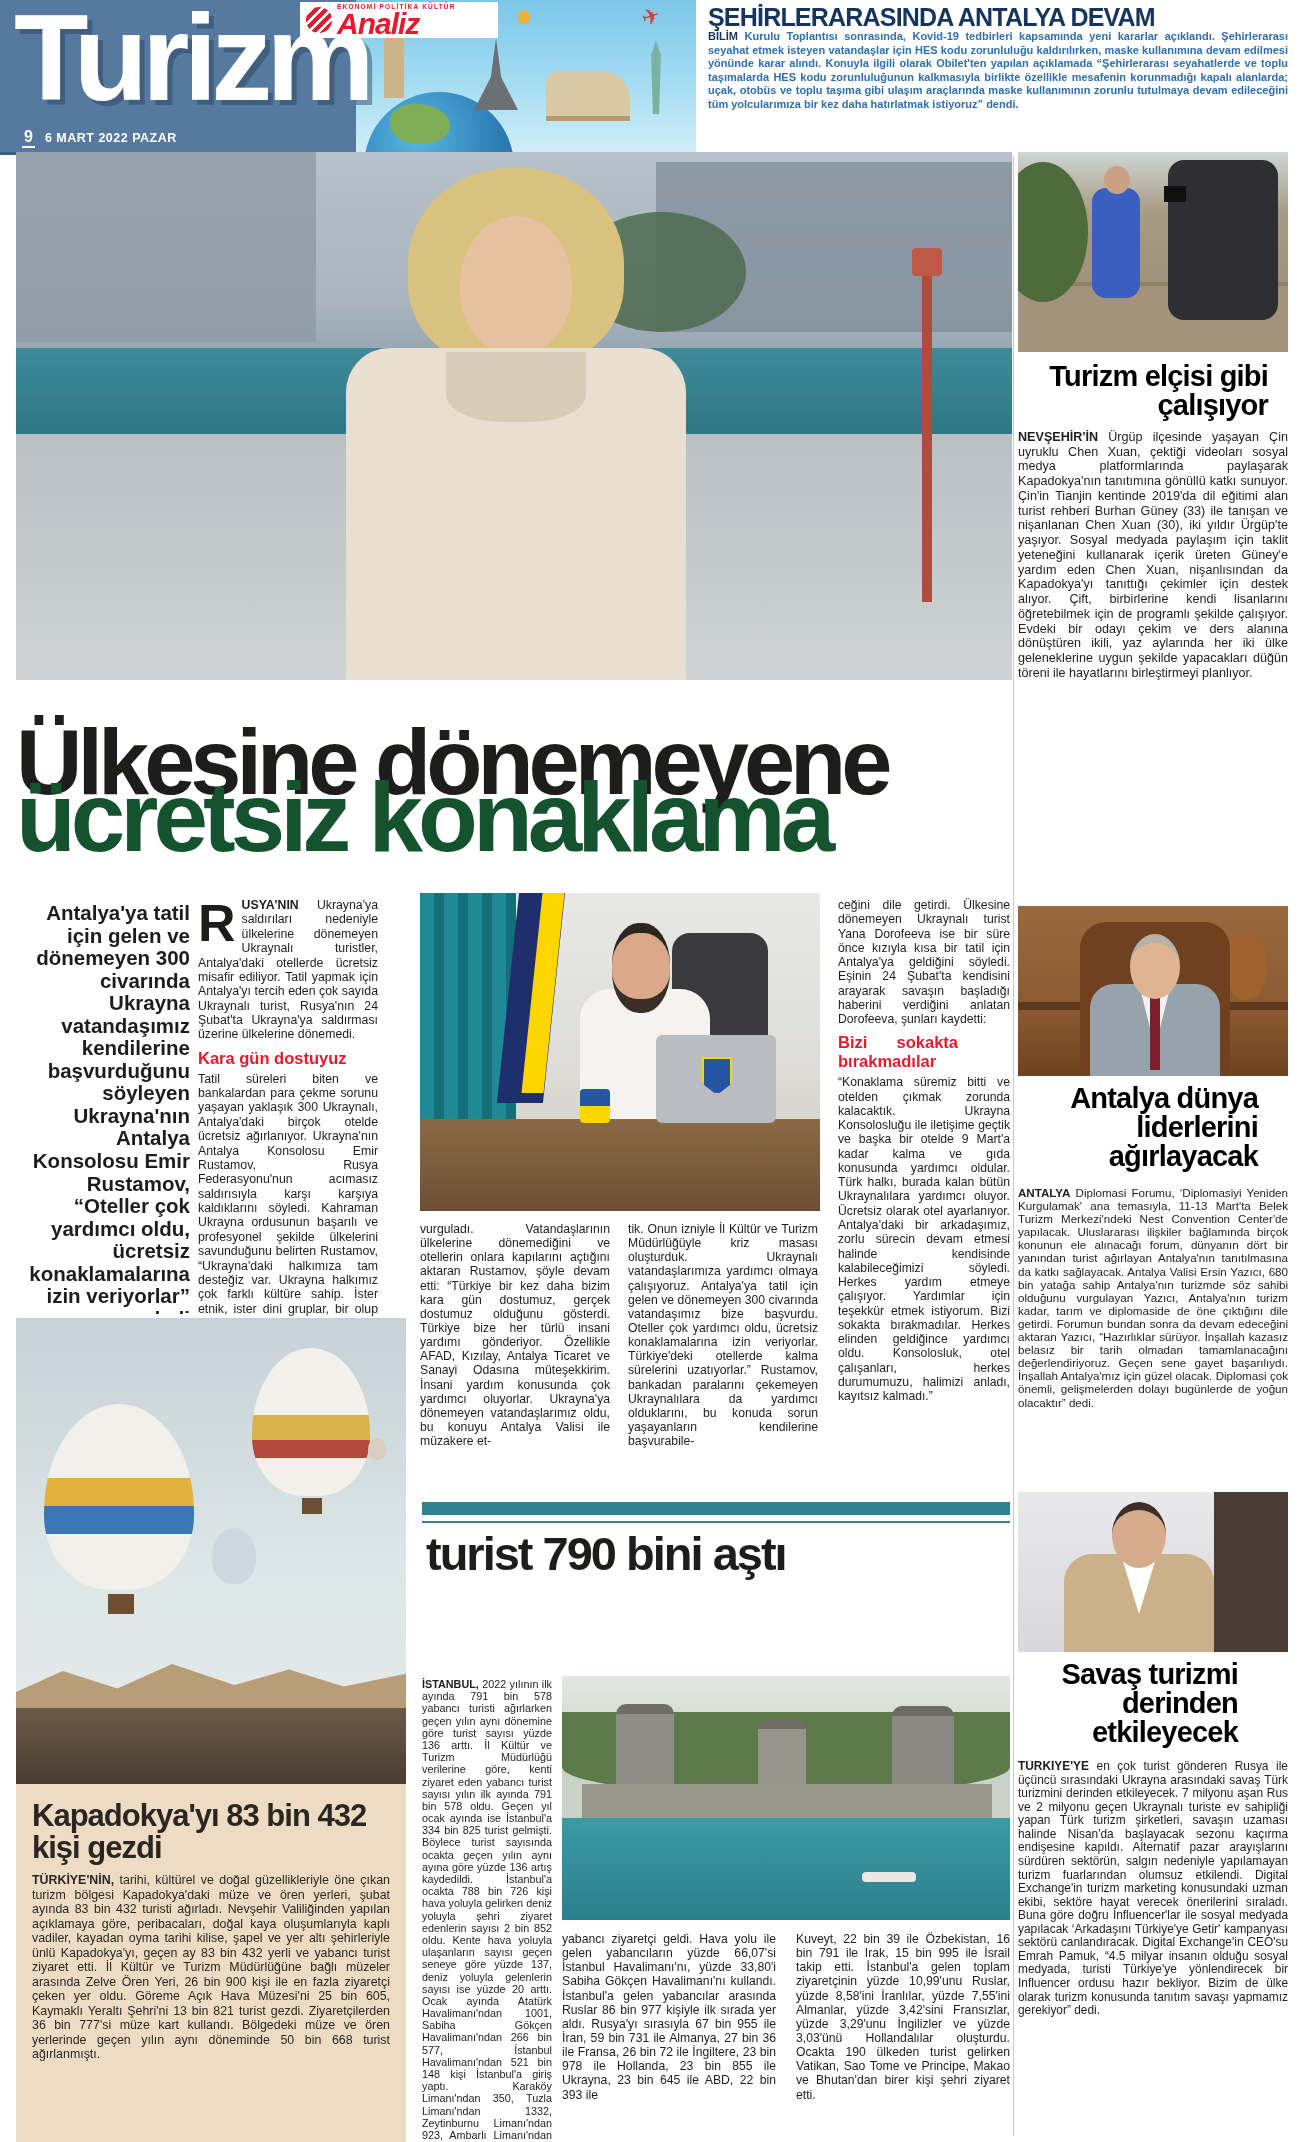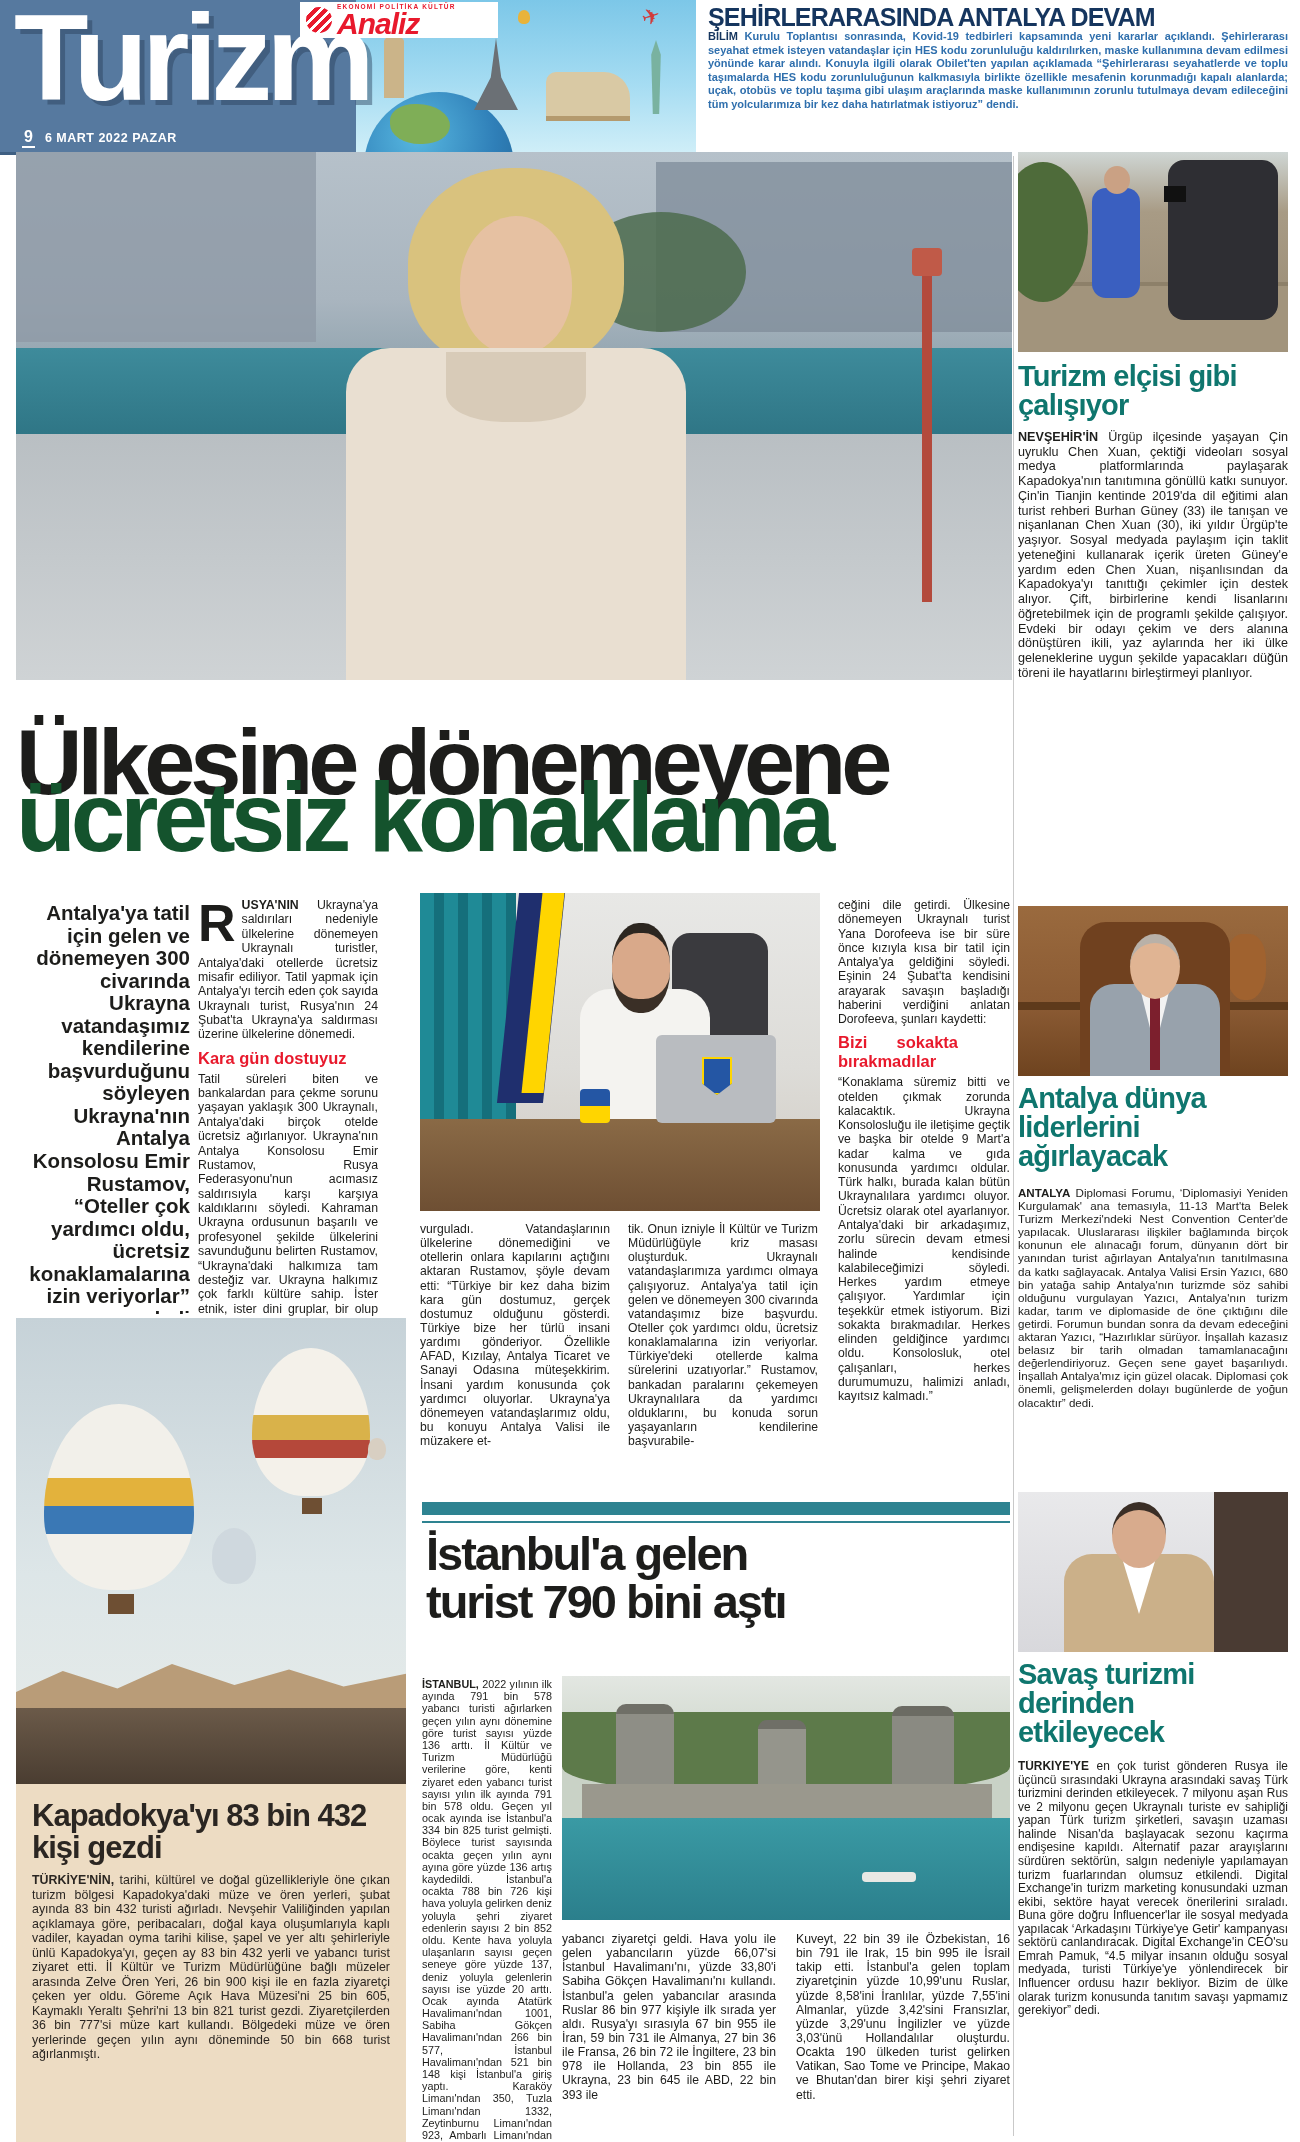--- a/index.html
+++ b/index.html
@@ -5,21 +5,21 @@
   html,body{margin:0;padding:0;background:#ffffff;}
   body{width:1300px;height:2142px;position:relative;font-family:"Liberation Sans",sans-serif;color:#1d1d1b;overflow:hidden;}
   .abs{position:absolute;}
   .just{text-align:justify;}
   .photo{position:absolute;overflow:hidden;}
   .photo *{position:absolute;}
   .bodytxt{overflow:hidden;}
   .lead-word{font-weight:bold;}
   .subhead{color:#e8192c;font-weight:bold;font-size:16.5px;line-height:1.15;margin:7px 0 4px 0;}
   .dropcap{float:left;font-size:52px;line-height:0.82;font-weight:bold;padding:4px 6px 0 0;color:#1d1d1b;}
-  .sb-title{font-weight:bold;font-size:29px;line-height:1.0;letter-spacing:-0.8px;color:#0f766e;}
+  .sb-title{font-weight:bold;font-size:29px;line-height:1.0;letter-spacing:-0.8px;color:#000000;text-align:right;}
   .sb-body{font-size:12.6px;line-height:1.17;}
   .vrule{position:absolute;background:#c9c9c9;width:1px;}
 </style>
 </head>
 <body>
 
 <div class="abs" style="left:0;top:0;width:1300px;height:152px;background:#ffffff;">
   <div class="abs" style="left:0;top:0;width:356px;height:152px;background:#56799f;border-bottom:3px solid #3e5f82;"></div>
 
   <div class="photo" style="left:356px;top:0;width:340px;height:152px;background:linear-gradient(180deg,#7cc7e8 0%,#a5dcf2 55%,#cfeef8 100%);border-bottom:3px solid #3e5f82;">
@@ -172,21 +172,20 @@
   <div class="just bodytxt" style="margin-top:10px;font-size:12.4px;line-height:1.17;height:250px;color:#2b2622;">
     <span class="lead-word">TÜRKİYE'NİN,</span>
     <span>tarihi, kültürel ve doğal güzellikleriyle öne çıkan turizm bölgesi Kapadokya'daki müze ve ören yerleri, şubat ayında 83 bin 432 turisti ağırladı. Nevşehir Valiliğinden yapılan açıklamaya göre, peribacaları, doğal kaya oluşumlarıyla kaplı vadiler, kayadan oyma tarihi kilise, şapel ve yer altı şehirleriyle ünlü Kapadokya'yı, geçen ay 83 bin 432 yerli ve yabancı turist ziyaret etti. İl Kültür ve Turizm Müdürlüğüne bağlı müzeler arasında Zelve Ören Yeri, 26 bin 900 kişi ile en fazla ziyaretçi çeken yer oldu. Göreme Açık Hava Müzesi'ni 25 bin 605, Kaymaklı Yeraltı Şehri'ni 13 bin 821 turist gezdi. Ziyaretçilerden 36 bin 777'si müze kart kullandı. Bölgedeki müze ve ören yerlerinde geçen yılın aynı döneminde 50 bin 668 turist ağırlanmıştı.</span>
   </div>
 </div>
 
 <div class="abs" style="left:422px;top:1502px;width:588px;height:13px;background:#2e8391;"></div>
 <div class="abs" style="left:422px;top:1521px;width:588px;height:2px;background:#2e8391;"></div>
 
 <div class="abs" style="left:426px;top:1530px;width:584px;font-size:47px;font-weight:bold;letter-spacing:-2px;line-height:1.02;color:#1d1d1b;">
-  <div>İstanbul'a gelen</div>
   <div>turist 790 bini aştı</div>
 </div>
 
 <div class="abs just bodytxt" style="left:422px;top:1678px;width:130px;height:464px;font-size:10.8px;line-height:1.13;">
   <span class="lead-word">İSTANBUL,</span>
   <span>2022 yılının ilk ayında 791 bin 578 yabancı turisti ağırlarken geçen yılın aynı dönemine göre turist sayısı yüzde 136 arttı. İl Kültür ve Turizm Müdürlüğü verilerine göre, kenti ziyaret eden yabancı turist sayısı yılın ilk ayında 791 bin 578 oldu. Geçen yıl ocak ayında ise İstanbul'a 334 bin 825 turist gelmişti. Böylece turist sayısında ocakta geçen yılın aynı ayına göre yüzde 136 artış kaydedildi. İstanbul'a ocakta 788 bin 726 kişi hava yoluyla gelirken deniz yoluyla şehri ziyaret edenlerin sayısı 2 bin 852 oldu. Kente hava yoluyla ulaşanların sayısı geçen seneye göre yüzde 137, deniz yoluyla gelenlerin sayısı ise yüzde 20 arttı. Ocak ayında Atatürk Havalimanı'ndan 1001, Sabiha Gökçen Havalimanı'ndan 266 bin 577, İstanbul Havalimanı'ndan 521 bin 148 kişi İstanbul'a giriş yaptı. Karaköy Limanı'ndan 350, Tuzla Limanı'ndan 1332, Zeytinburnu Limanı'ndan 923, Ambarlı Limanı'ndan 113, Haydarpaşa Limanı'ndan 84, Marmara Limanı'ndan 3, Pendik Limanı'ndan 47</span>
 </div>
 
 <div class="photo" style="left:562px;top:1676px;width:448px;height:244px;background:linear-gradient(180deg,#e3e7e2 0%,#d6ddd4 18%,#c9d2c6 30%);">
   <div style="left:0;top:36px;width:448px;height:78px;background:#5d7a4a;border-radius:0 0 30% 30%;"></div>

